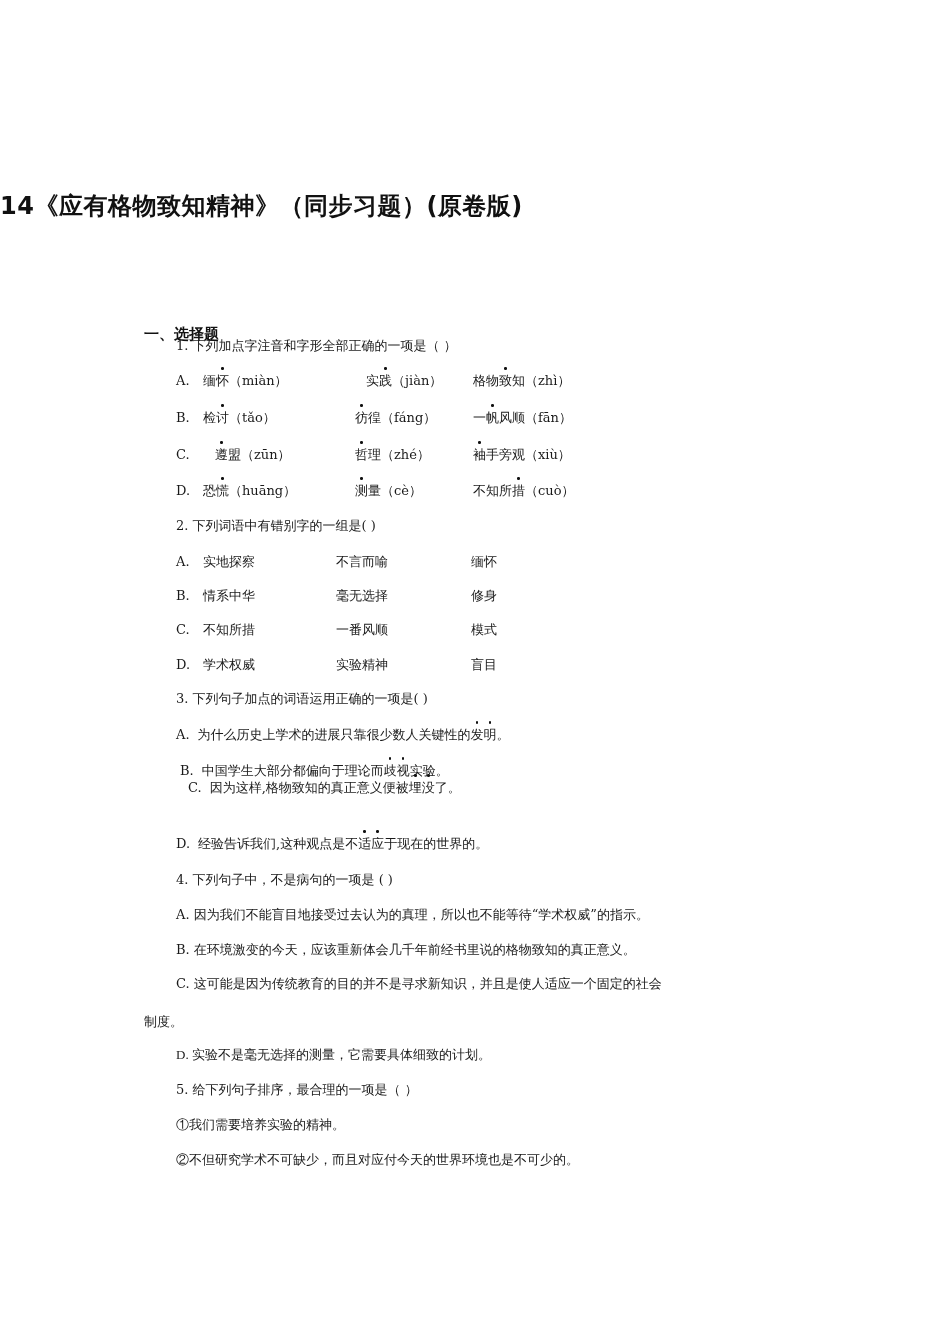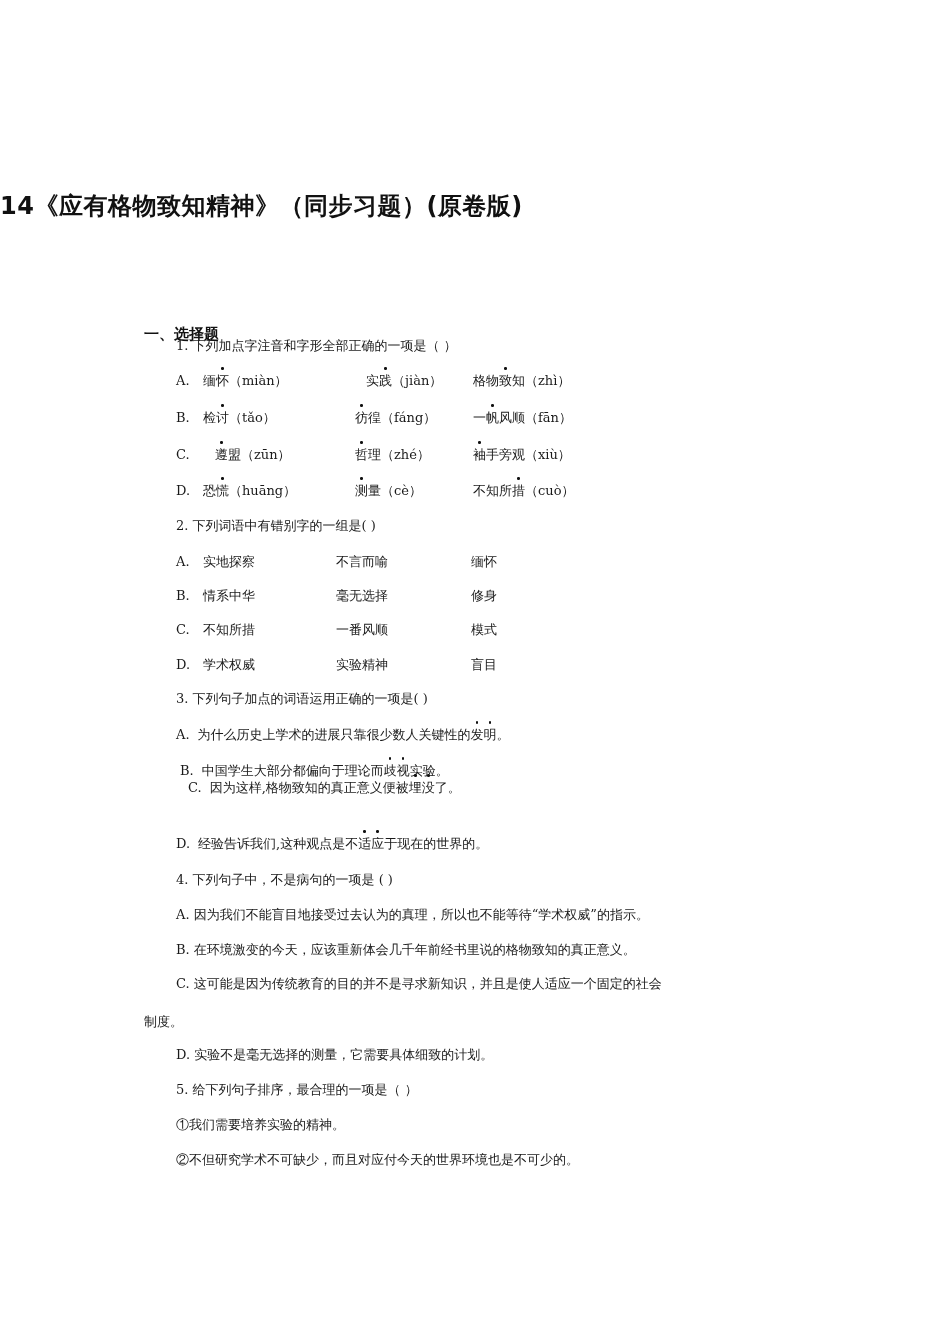--- a/index.html
+++ b/index.html
@@ -85,17 +85,17 @@
     <div class="line" style="left: 180px; top: 761px;"><span style="margin-right: 8px;">B.</span><span>中国学生大部分都偏向于理论而</span><span class="dot">歧</span><span class="dot">视</span><span>实验。</span></div>
     <div class="line" style="left: 176px; top: 778px; margin-left: 12px;"><span style="margin-right: 8px;">C.</span><span>因为这样,格物致知的真正意义便被</span><span class="dot">埋</span><span class="dot">没</span><span>了。</span></div>
     <div class="line" style="left: 176px; top: 834px;"><span style="margin-right: 8px;">D.</span><span>经验告诉我们,这种观点是不</span><span class="dot">适</span><span class="dot">应</span><span>于现在的世界的。</span></div>
   </div>
 
 <div class="line" style="left:176px;top:870px;">4. 下列句子中，不是病句的一项是      (      )</div>
 <div class="line" style="left:176px;top:905px;">A. 因为我们不能盲目地接受过去认为的真理，所以也不能等待“学术权威”的指示。</div>
 <div class="line" style="left:176px;top:940px;">B. 在环境激变的今天，应该重新体会几千年前经书里说的格物致知的真正意义。</div>
 <div class="line" style="left:176px;top:974px;">C. 这可能是因为传统教育的目的并不是寻求新知识，并且是使人适应一个固定的社会</div>
 <div class="line" style="left:144px;top:1012px;">制度。</div>
-<div class="line" style="left:176px;top:1045px;">D. 实验不是毫无选择的测量，它需要具体细致的计划。</div>
+<div class="line" style="left:176px;top:1045px;font-family:Liberation Serif, serif;">D. 实验不是毫无选择的测量，它需要具体细致的计划。</div>
 
 <div class="line" style="left:176px;top:1080px;">5. 给下列句子排序，最合理的一项是（      ）</div>
 <div class="line" style="left:176px;top:1115px;">①我们需要培养实验的精神。</div>
 <div class="line" style="left:176px;top:1150px;">②不但研究学术不可缺少，而且对应付今天的世界环境也是不可少的。</div>
 
 </body></html>

